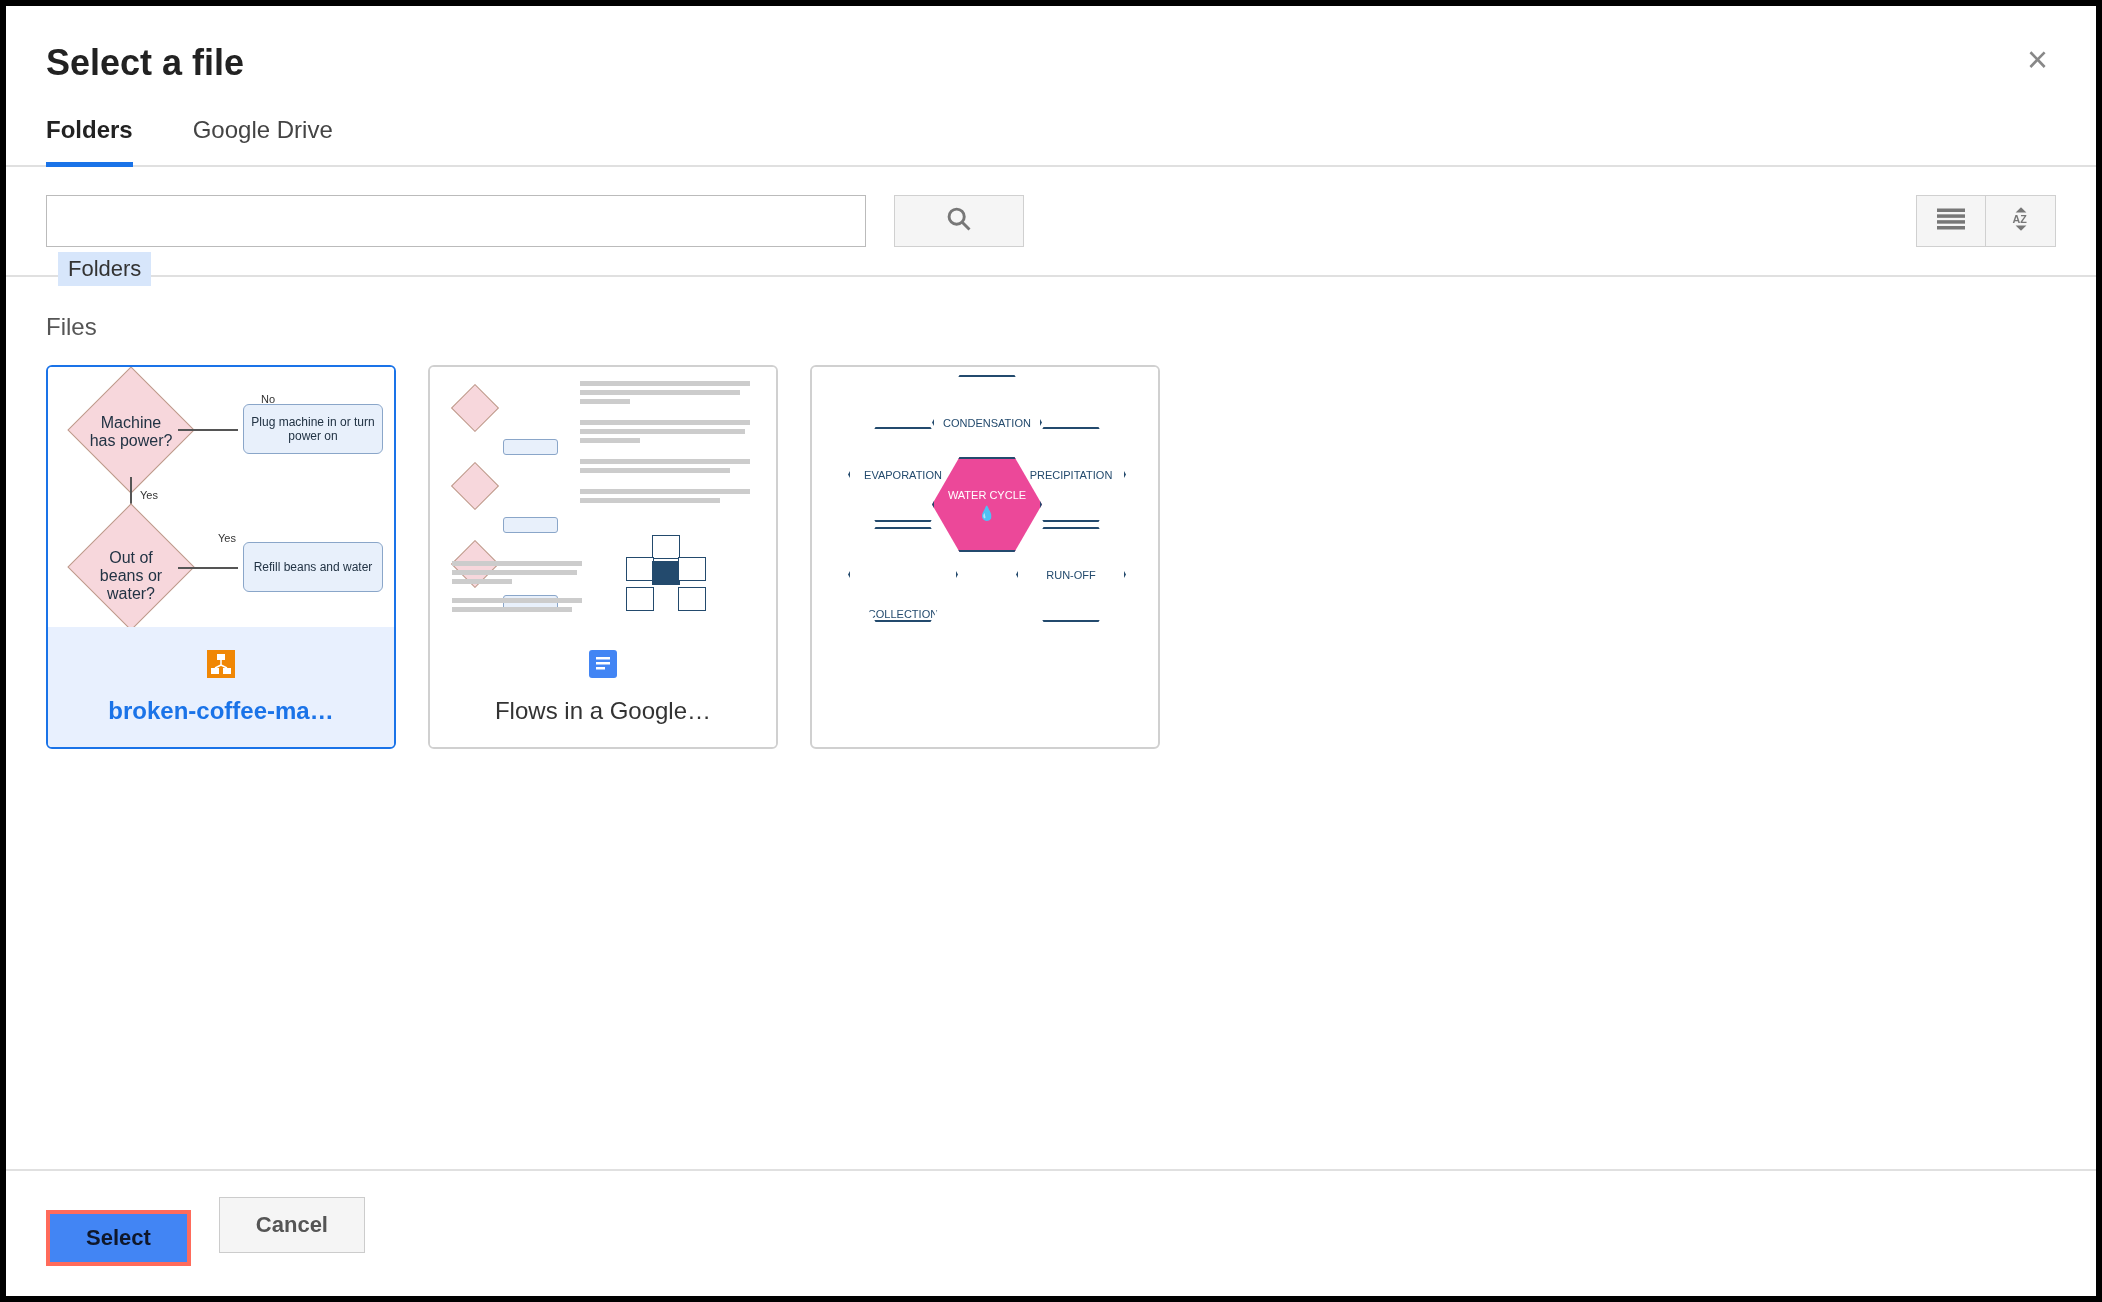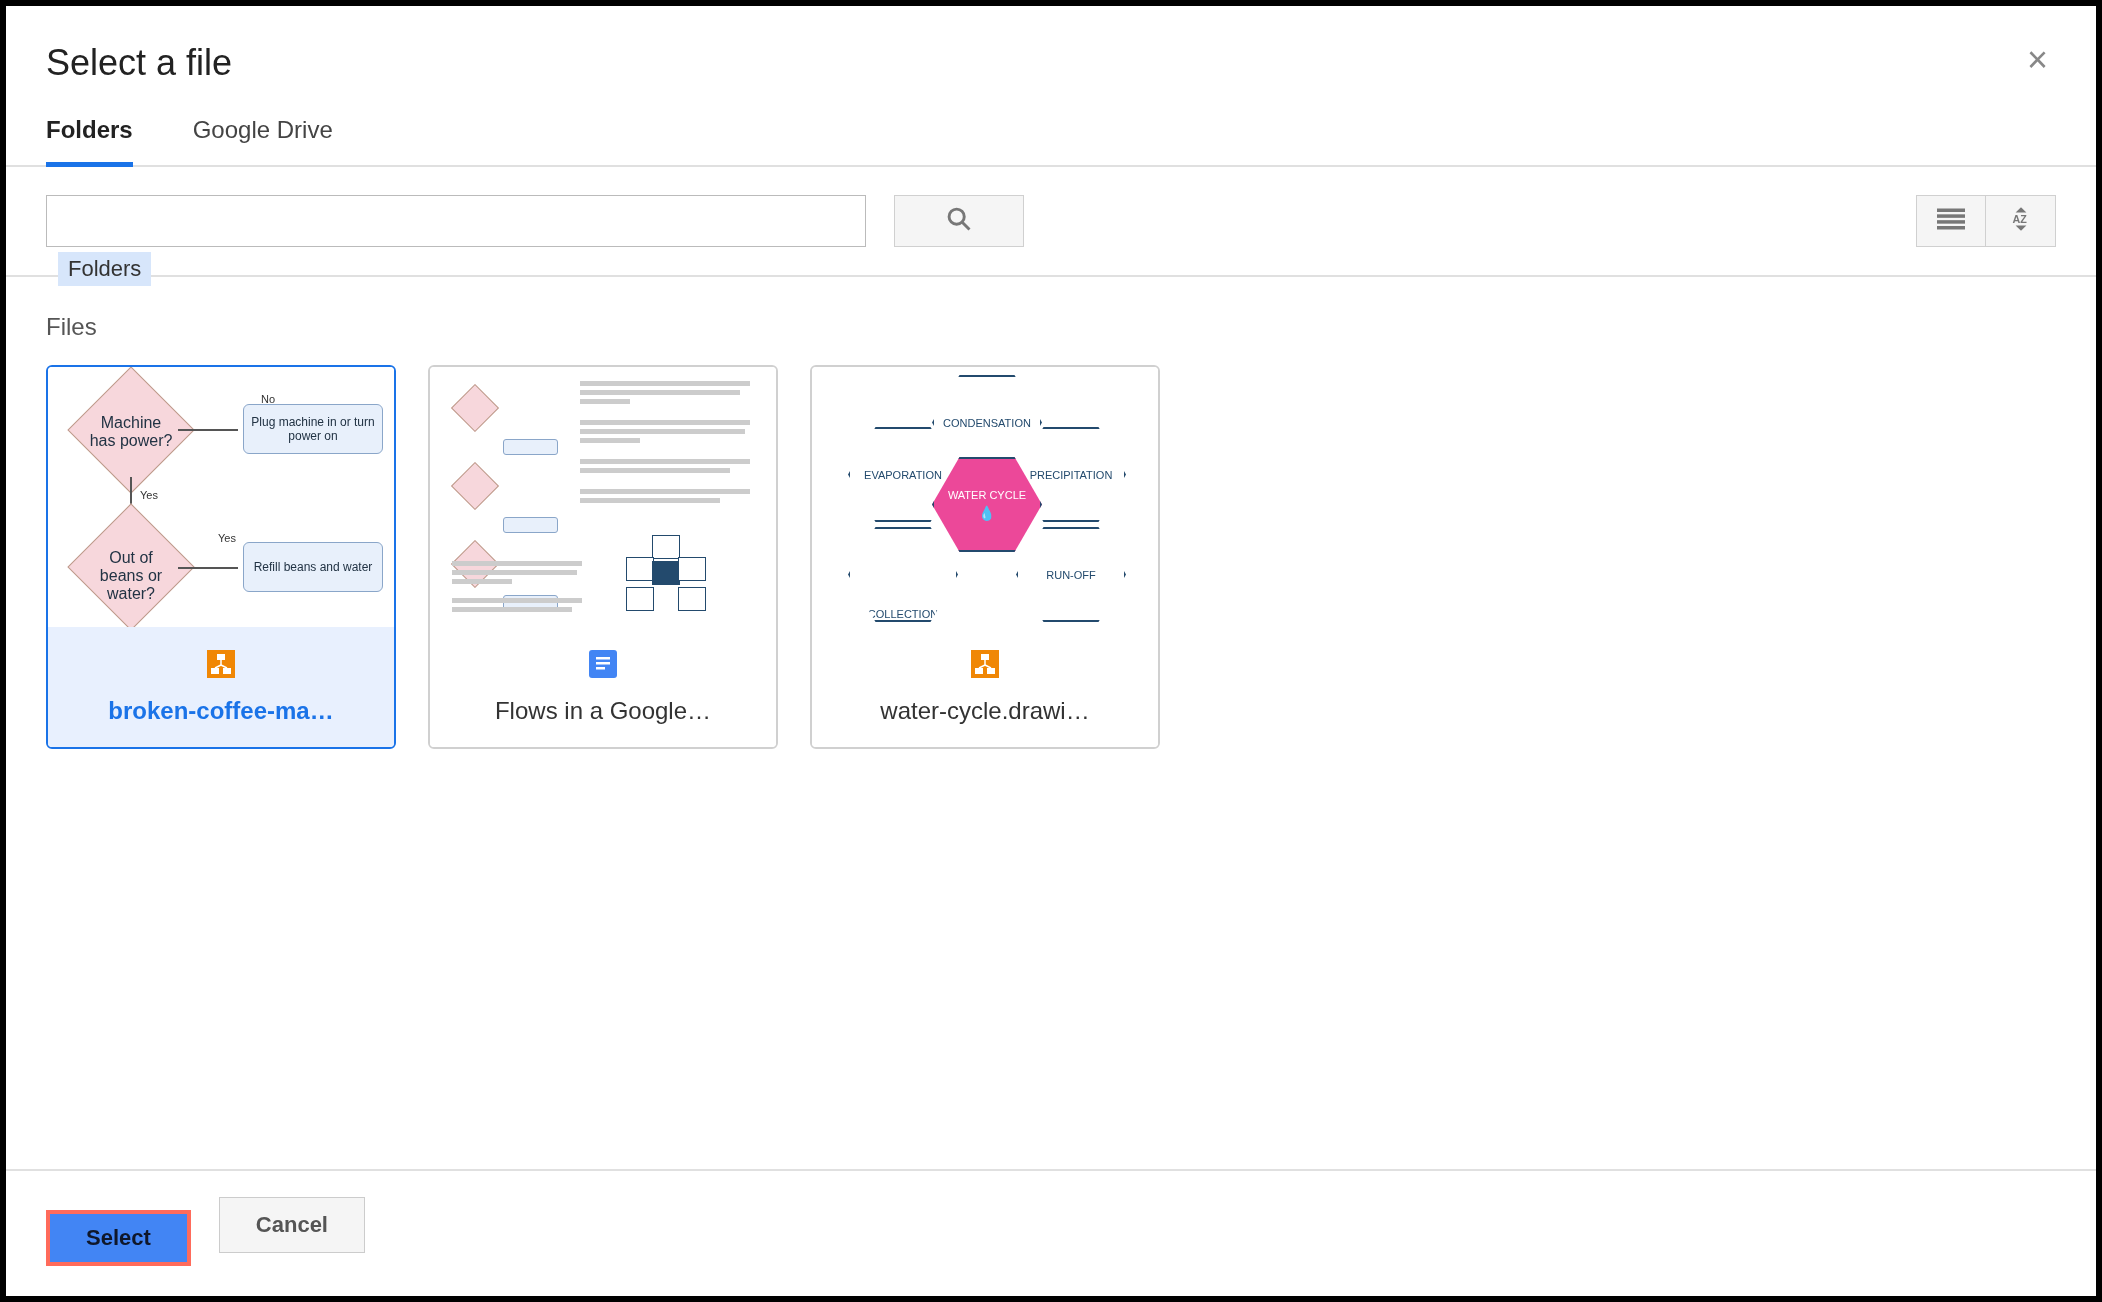--- a/index.html
+++ b/index.html
@@ -9,21 +9,21 @@
   width: 2102px;
   height: 1302px;
   border: 6px solid #000;
   position: relative;
 }
 .dialog { width: 100%; height: 100%; display: flex; flex-direction: column; }
 .header {
   display: flex; justify-content: space-between; align-items: flex-start;
   padding: 36px 40px 0 40px;
 }
-.title { font-size: 36px; font-weight: 400; color: #222; text-align: right; }
+.title { font-size: 36px; font-weight: 700; color: #222; text-align: right; }
 .close { font-size: 36px; color: #888; cursor: pointer; padding: 0 8px; line-height: 1; }
 .tabs {
   display: flex; gap: 60px; padding: 32px 40px 0 40px;
   border-bottom: 2px solid #e0e0e0;
 }
 .tab {
   font-size: 24px; color: #444; padding-bottom: 18px; cursor: pointer;
 }
 .tab.active {
   font-weight: 700; color: #222;
@@ -281,32 +281,20 @@
               <span class="sub">💧</span>
             </div>
           <div class="hex" style="left:36px; top:160px;justify-content:flex-end;">
               <span>COLLECTION</span>
             </div>
           <div class="hex" style="left:204px; top:160px;">
               <span>RUN-OFF</span>
             </div>
         </div>
       </div>
-      <div class="file-footer">
-        <div class="file-icon">
-          <svg width="28" height="28" viewBox="0 0 28 28">
-              <rect width="28" height="28" fill="#f08705"></rect>
-              <rect x="10" y="4" width="8" height="6" fill="#fff"></rect>
-              <rect x="4" y="18" width="8" height="6" fill="#fff"></rect>
-              <rect x="16" y="18" width="8" height="6" fill="#fff"></rect>
-              <path d="M14 10 L14 15 M14 15 L8 18 M14 15 L20 18" stroke="#fff" stroke-width="1.5" fill="none"></path>
-            </svg>
-        </div>
-        <div class="file-name">water-cycle.drawi…</div>
-      </div>
     </div>
 
   </div>
 
   <div class="footer">
     <button class="btn btn-primary">Select</button>
     <button class="btn">Cancel</button>
   </div>
 
 </div>

